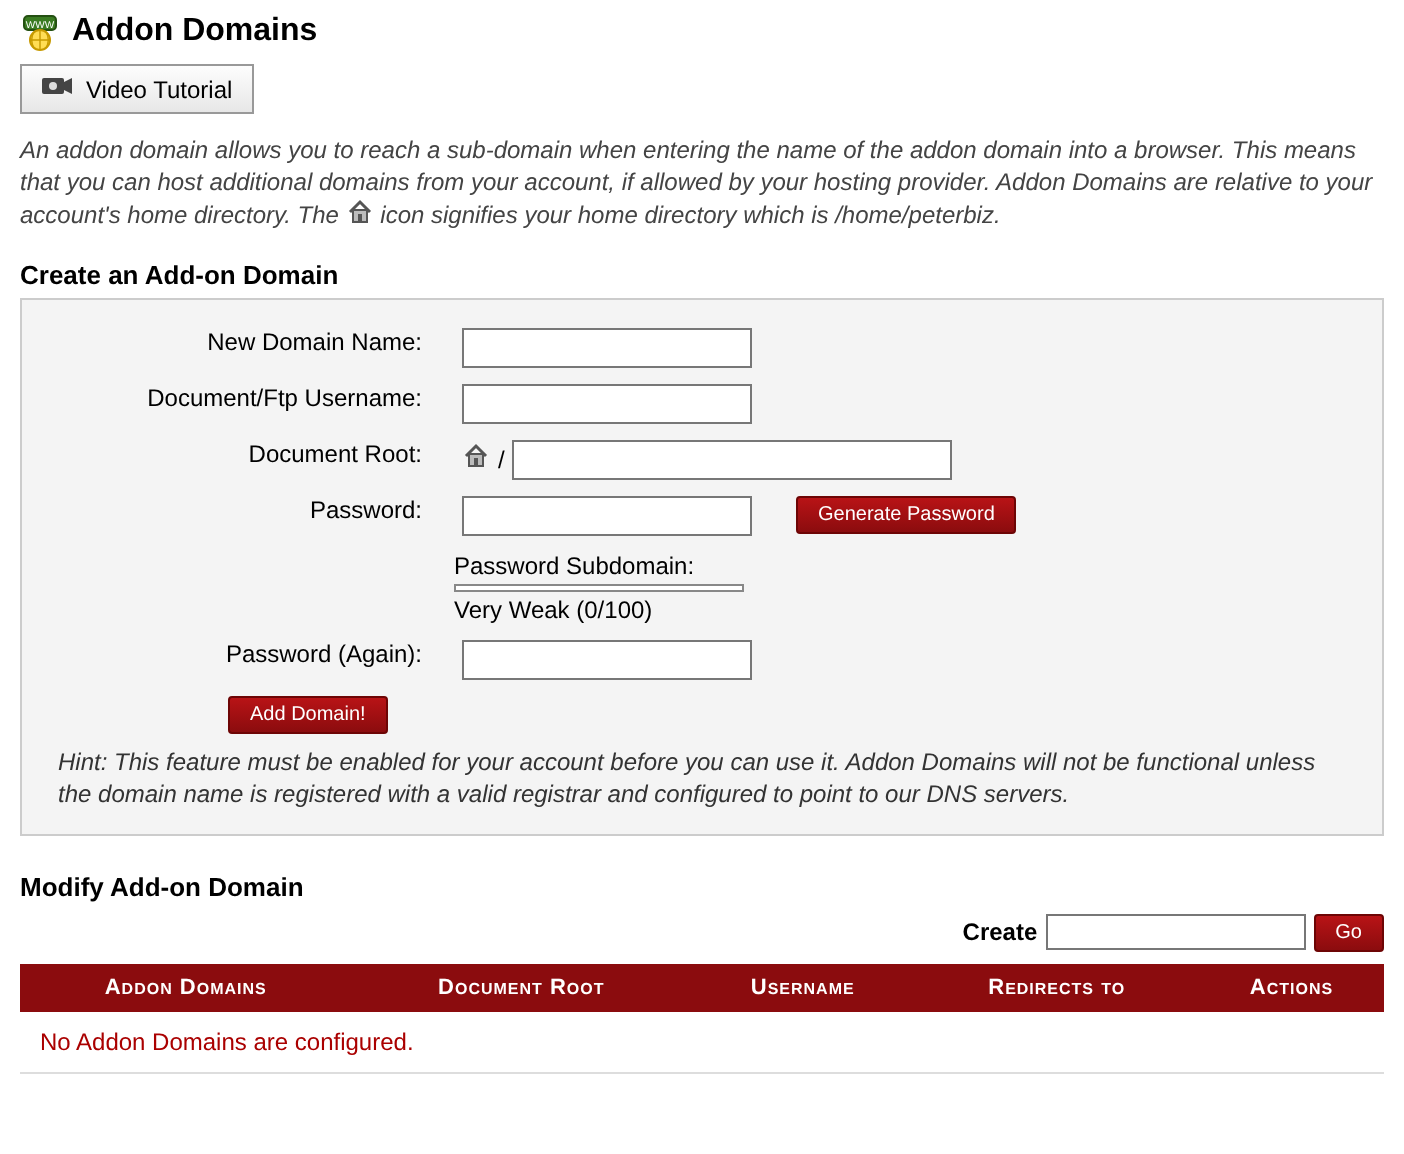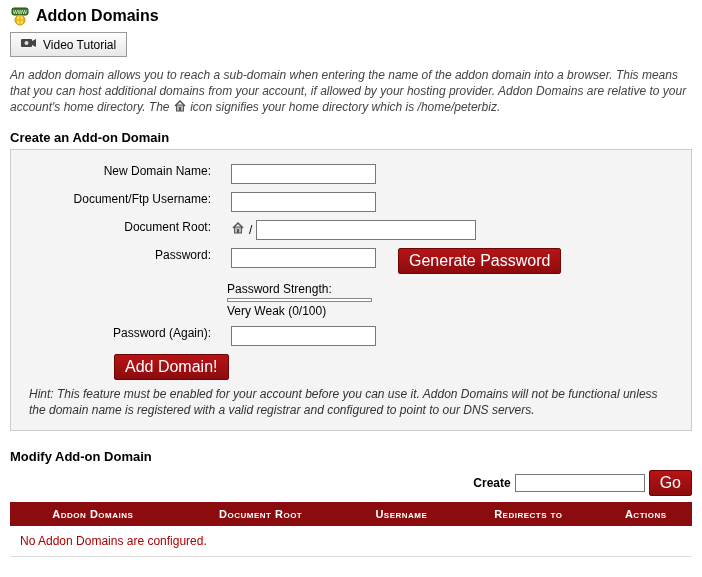--- a/index.html
+++ b/index.html
@@ -77,21 +77,21 @@
     display: flex;
     align-items: center;
     gap: 4px;
   }
   .form-row .docroot-wrap input { width: 220px; }
   .red-btn {
     background: linear-gradient(#b81316, #8b0c0e);
     color: #fff;
     border: 1px solid #6d0505;
     padding: 3px 10px;
-    font-size: 16px;
+    font-size: 10px;
     cursor: pointer;
     border-radius: 2px;
   }
   .pw-row .red-btn { margin-left: 10px; }
   .strength-block {
     margin-left: 198px;
     margin-bottom: 8px;
   }
   .strength-label { margin-bottom: 2px; }
   .strength-bar {
@@ -207,21 +207,21 @@
       <span>/</span>
       <input type="text" style="">
     </div>
   </div>
   <div class="form-row pw-row">
     <label>Password:</label>
     <input type="password" style="">
     <button class="red-btn">Generate Password</button>
   </div>
   <div class="strength-block">
-    <div class="strength-label">Password Strength:</div>
+    <div class="strength-label">Password Subdomain:</div>
     <div class="strength-bar"></div>
     <div>Very Weak (0/100)</div>
   </div>
   <div class="form-row">
     <label>Password (Again):</label>
     <input type="password" style="">
   </div>
   <div class="add-btn-row">
     <button class="red-btn">Add Domain!</button>
   </div>

